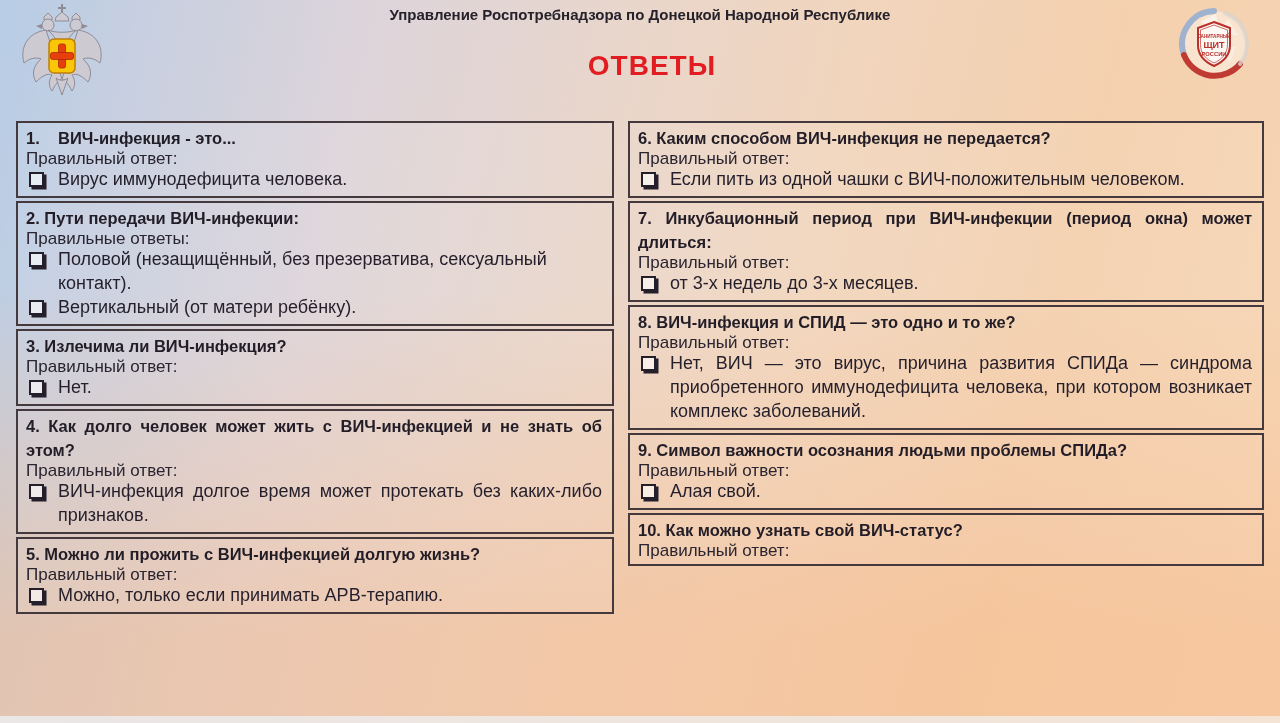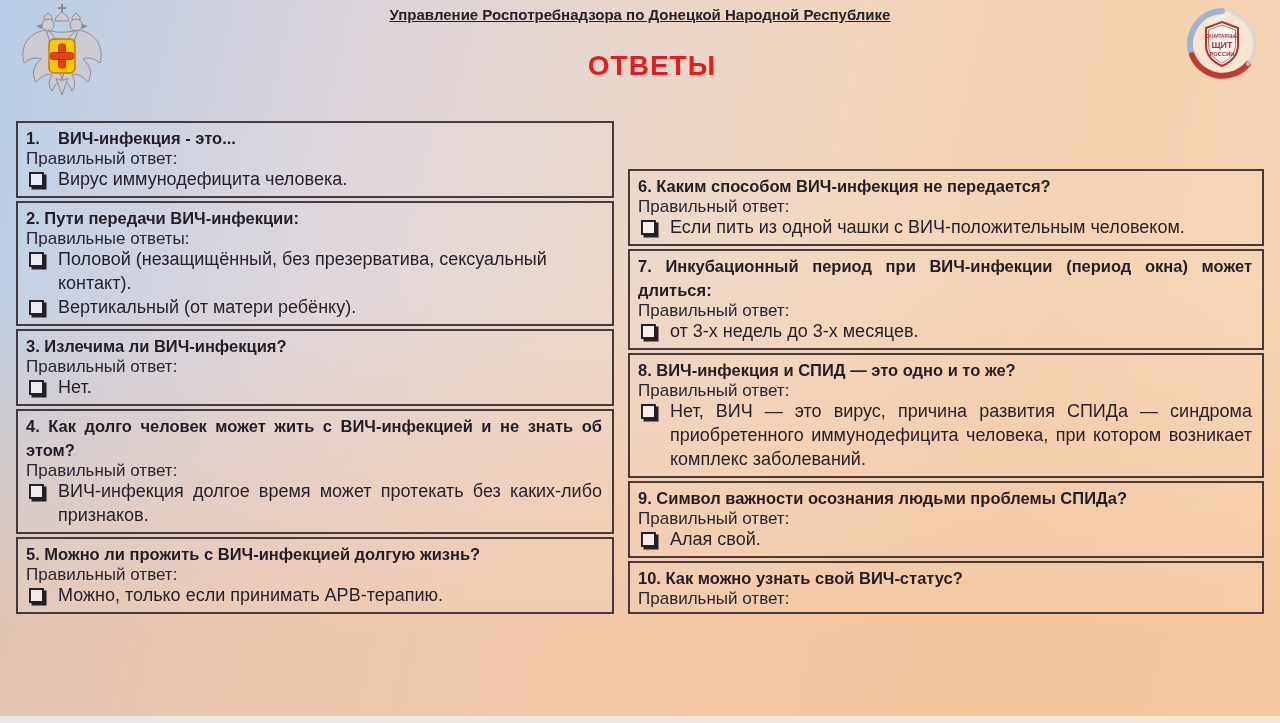--- a/index.html
+++ b/index.html
@@ -9,31 +9,31 @@
     color:#241f2b;
   }
   .slide{
     position:relative;width:1280px;height:723px;overflow:hidden;
     background:
       linear-gradient(to bottom, rgba(247,193,148,0) 40%, rgba(246,188,142,0.55) 88%),
       linear-gradient(103deg, #b7cde6 0%, #c7cfe0 10%, #ddd4da 26%, #e9d6cb 44%, #f1d5bd 60%, #f4d0ae 78%, #f7d6b6 100%);
   }
   .org-line{
     position:absolute;top:6px;left:0;width:100%;
-    text-align:center;font-weight:700;font-size:15px;color:#26222b;text-decoration:underline;
+    text-align:center;font-weight:700;font-size:15px;color:#26222b;
   }
   .page-title{
     position:absolute;top:50px;left:0;width:100%;
     text-align:center;font-weight:700;font-size:28px;letter-spacing:1px;color:#e11d22;padding-left:12px;
   }
   .emblem-left{position:absolute;left:18px;top:3px;width:88px;height:98px;}
-  .emblem-right{position:absolute;right:20px;top:6px;width:76px;height:76px;}
+  .emblem-right{position:absolute;right:28px;top:6px;width:76px;height:76px;}
   .cols{
     position:absolute;top:121px;left:16px;right:16px;
-    display:flex;gap:14px;align-items:flex-end;
+    display:flex;gap:14px;align-items:flex-start;
   }
   .col{display:flex;flex-direction:column;}
   .col-left{width:598px;flex:none;}
   .col-right{flex:1;}
   .box{
     border:2px solid #443a3e;
     padding:3px 10px 5px 8px;
     background:rgba(255,255,255,0.07);
   }
   .box + .box{margin-top:3px;}

